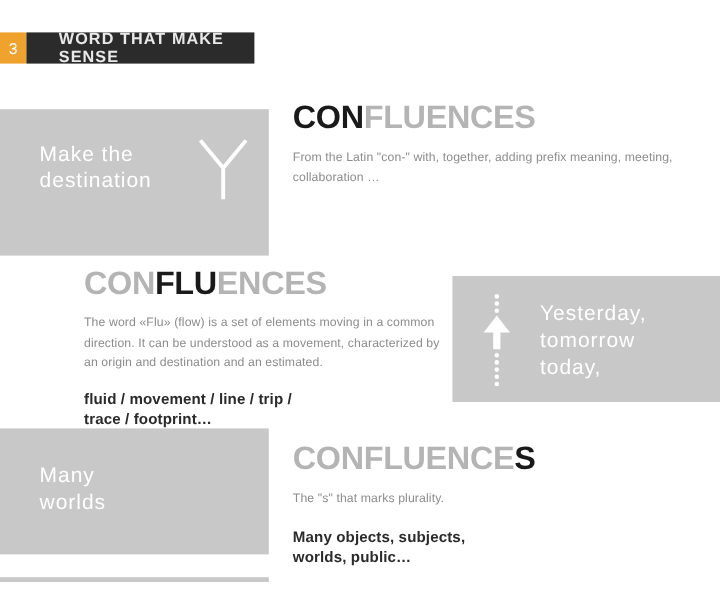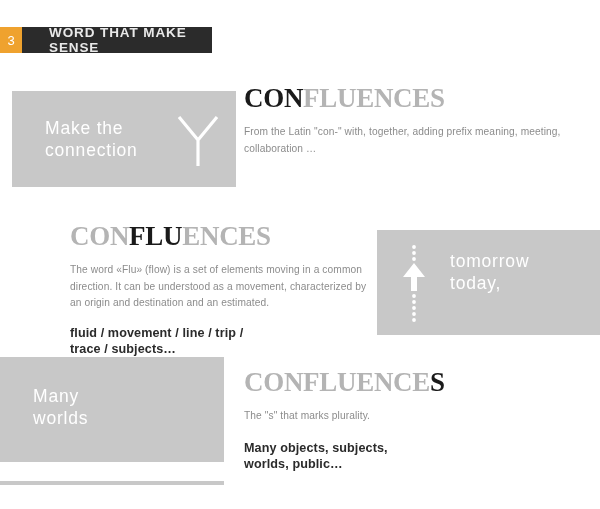--- a/index.html
+++ b/index.html
@@ -33,21 +33,21 @@
   }
   .panel-text{
     color:#ffffff;
     font-size:17.5px;
     line-height:1.28;
     letter-spacing:0.8px;
     font-weight:400;
   }
 
   
-  #panel-connect{left:12px;top:91px;width:224px;height:96px;}
+  #panel-connect{left:0;top:91px;width:224px;height:122px;}
   #panel-connect .panel-text{position:absolute;left:33px;top:26px;}
   #y-icon{position:absolute;left:163px;top:22px;}
 
   #block1{position:absolute;left:244px;top:85px;width:345px;}
 
   
   #block2{position:absolute;left:70px;top:223px;width:310px;}
   #panel-time{left:377px;top:230px;width:223px;height:105px;}
   #arrow-icon{position:absolute;left:24px;top:14px;}
   #panel-time .panel-text{position:absolute;left:73px;top:20px;}
@@ -56,21 +56,21 @@
   #panel-many{left:0;top:357px;width:224px;height:105px;}
   #panel-many .panel-text{position:absolute;left:33px;top:28px;}
   #block3{position:absolute;left:244px;top:369px;width:345px;}
 
   
   #bottom-rule{position:absolute;left:0;top:481px;width:224px;height:4px;background:#c8c8c8;}
 
   
   .word{
     font-size:27px;font-weight:700;letter-spacing:-0.3px;
-    line-height:1;margin:0 0 12px 0;white-space:nowrap;font-family:Liberation Serif, serif;
+    line-height:1;margin:0 0 12px 0;white-space:nowrap;
   }
   .w-dim{color:#b4b4b4;}
   .w-hi{color:#1a1a1a;}
 
   .desc{
     color:#8c8c8c;font-size:10.2px;line-height:1.62;
     margin:0;letter-spacing:0.1px;max-width:330px;
   }
   .kw{
     color:#2b2b2b;font-size:12.6px;font-weight:700;
@@ -85,60 +85,61 @@
 <div class="page">
 
   <div class="header">
     <div class="header-num">3</div>
     <div class="header-bar">WORD THAT MAKE SENSE</div>
   </div>
 
   <div class="gray-panel" id="panel-connect">
     <div class="panel-text">
       <div>Make the</div>
-      <div>connection</div>
+      <div>destination</div>
     </div>
     <span id="y-icon">
       <svg width="46" height="56" viewBox="0 0 46 56" fill="none">
         <path d="M4 4 L23 27 M42 4 L23 27 M23 27 L23 53" stroke="#ffffff" stroke-width="3.2" stroke-linecap="butt"></path>
       </svg>
     </span>
   </div>
 
   <div id="block1">
     <p class="word"><span class="w-hi">CON</span><span class="w-dim">FLUENCES</span></p>
     <p class="desc">From the Latin "con-" with, together, adding prefix meaning, meeting, collaboration …</p>
     <div class="gap-a"></div>
   </div>
 
   <div id="block2">
     <p class="word"><span class="w-dim">CON</span><span class="w-hi">FLU</span><span class="w-dim">ENCES</span></p>
     <p class="desc">The word «Flu» (flow) is a set of elements moving in a common direction. It can be understood as a movement, characterized by an origin and destination and an estimated.</p>
     <div class="gap-b"></div>
     <p class="kw">
       <span>fluid / movement / line / trip /</span><br>
-      <span>trace / subjects…</span>
+      <span>trace / footprint…</span>
     </p>
   </div>
 
   <div class="gray-panel" id="panel-time">
     <span id="arrow-icon">
       <svg width="26" height="80" viewBox="0 0 26 80" fill="none">
         <circle cx="13" cy="3" r="1.9" fill="#ffffff"></circle>
         <circle cx="13" cy="9" r="1.9" fill="#ffffff"></circle>
         <circle cx="13" cy="15" r="1.9" fill="#ffffff"></circle>
         <path d="M13 19 L24 33 L16 33 L16 47 L10 47 L10 33 L2 33 Z" fill="#ffffff"></path>
         <circle cx="13" cy="52" r="1.9" fill="#ffffff"></circle>
         <circle cx="13" cy="58" r="1.9" fill="#ffffff"></circle>
         <circle cx="13" cy="64" r="1.9" fill="#ffffff"></circle>
         <circle cx="13" cy="70" r="1.9" fill="#ffffff"></circle>
         <circle cx="13" cy="76" r="1.9" fill="#ffffff"></circle>
       </svg>
     </span>
     <div class="panel-text">
+      <div>Yesterday,</div>
       <div>tomorrow</div>
       <div>today,</div>
     </div>
   </div>
 
   <div class="gray-panel" id="panel-many">
     <div class="panel-text">
       <div>Many</div>
       <div>worlds</div>
     </div>

